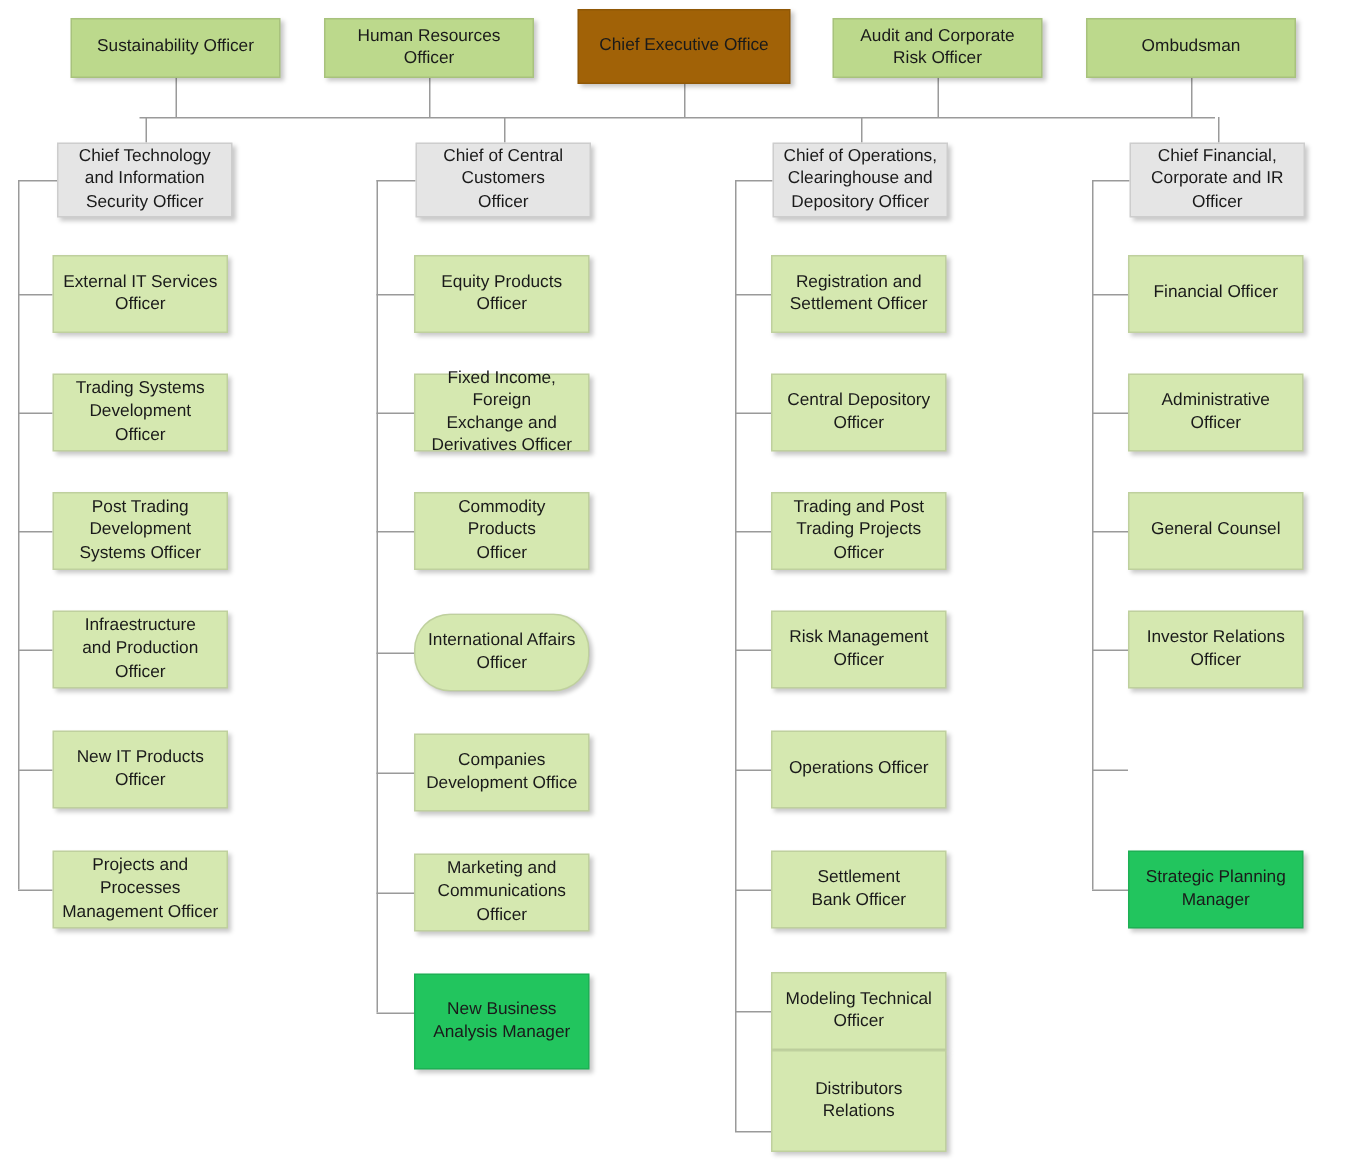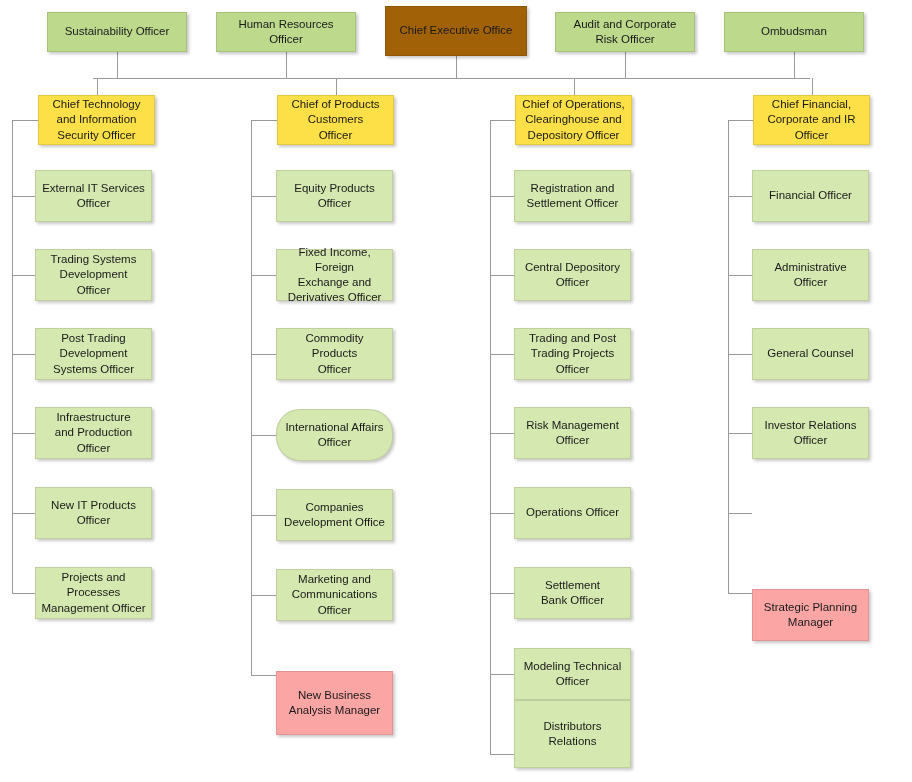--- a/index.html
+++ b/index.html
@@ -28,24 +28,24 @@
     color: #1a1a1a;
     font-size: 11.5px;
     line-height: 1.32;
     padding: 3px 5px;
     border: 1px solid rgba(0,0,0,0.10);
     box-shadow: 2px 2px 3px rgba(0,0,0,0.22);
     z-index: 5;
     white-space: pre-line;
   }
   .node.exec      { background: #a16207; }
-  .node.chief     { background: #fde047; }
+  .node.chief     { background: #e5e5e5; }
   .node.staff     { background: #bcd98c; }
   .node.unit      { background: #d5e8b0; }
-  .node.unit-pale { background: #fca5a5; margin-top: 22px; }
+  .node.unit-pale { background: #22c55e; }
 
   .line {
     position: absolute;
     background: #9a9a9a;
     z-index: 1;
   }
   .line.h { height: 1px; }
   .line.v { width: 1px; }
 </style>
 </head>
@@ -85,21 +85,21 @@
 and Production
 Officer</div>
     <div class="line h" style="left: 12px; top: 433px; width: 23px;"></div>
     <div class="node unit" style="left: 35px; top: 487px; width: 117px; height: 52px;">New IT Products
 Officer</div>
     <div class="line h" style="left: 12px; top: 513px; width: 23px;"></div>
     <div class="node unit" style="left: 35px; top: 567px; width: 117px; height: 52px;">Projects and
 Processes
 Management  Officer</div>
     <div class="line h" style="left: 12px; top: 593px; width: 23px;"></div>
-    <div class="node chief" style="left: 277px; top: 95px; width: 117px; height: 50px;">Chief of Products
+    <div class="node chief" style="left: 277px; top: 95px; width: 117px; height: 50px;">Chief of Central
 Customers
 Officer</div>
     <div class="line v" style="left: 336px; top: 78px; height: 17px;"></div>
     <div class="line h" style="left: 251px; top: 120px; width: 26px;"></div>
     <div class="line v" style="left: 251px; top: 120px; height: 555px;"></div>
     <div class="node unit" style="left: 276px; top: 170px; width: 117px; height: 52px;">Equity Products
 Officer</div>
     <div class="line h" style="left: 251px; top: 196px; width: 25px;"></div>
     <div class="node unit" style="left: 276px; top: 249px; width: 117px; height: 52px;">Fixed Income, Foreign
 Exchange and

